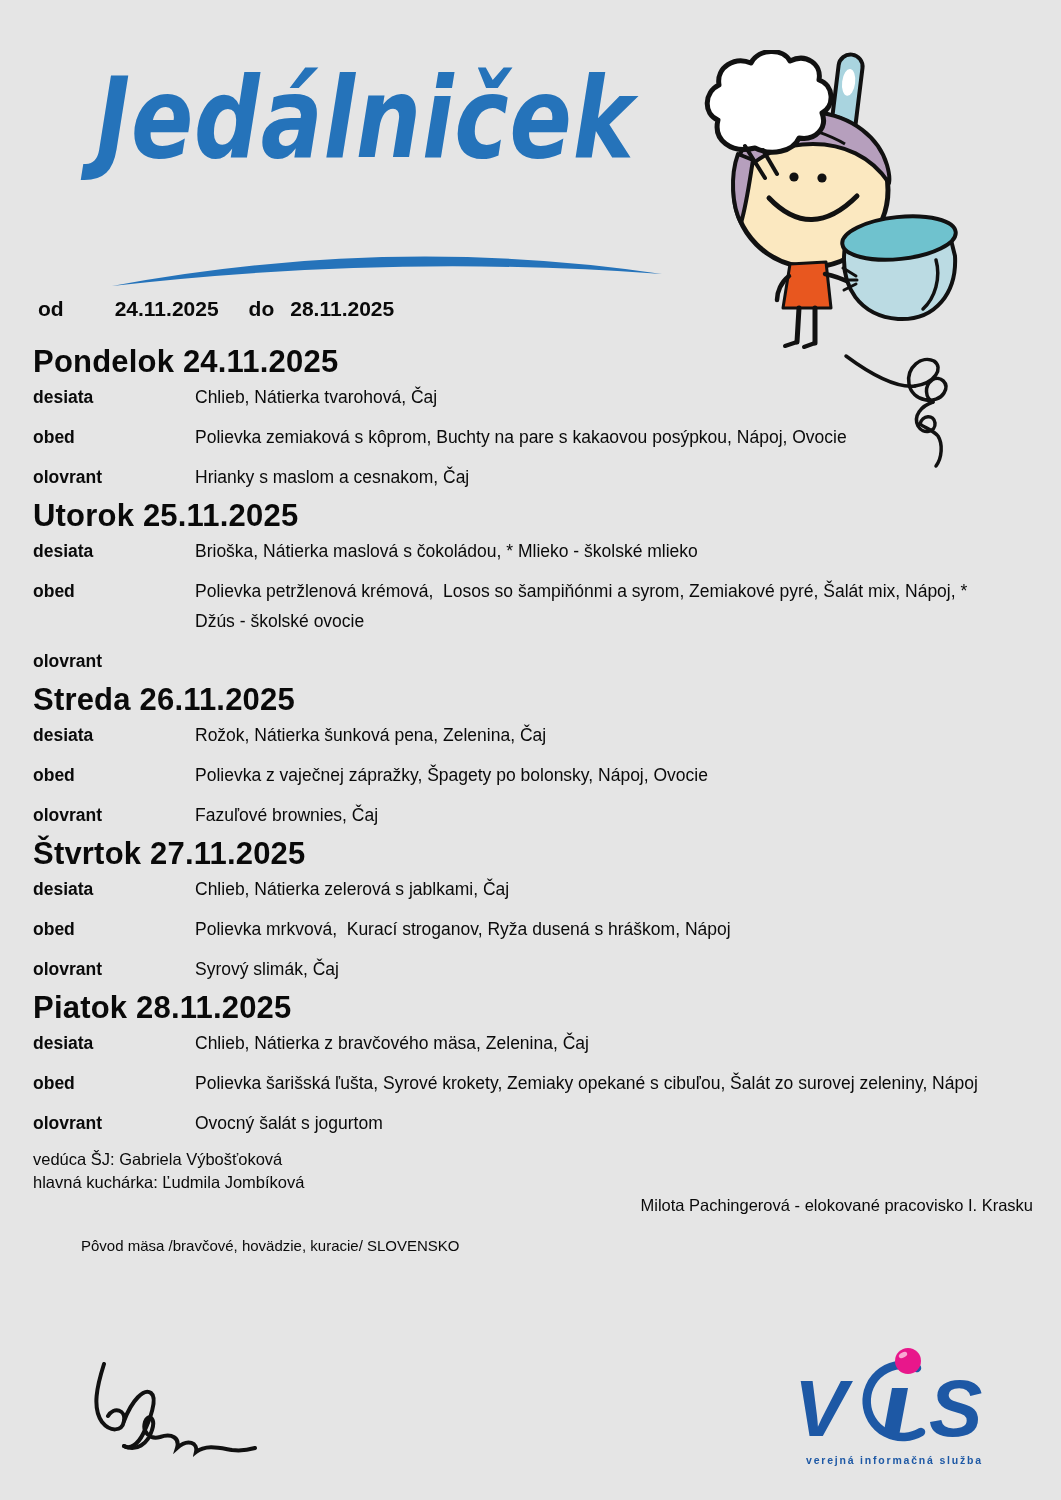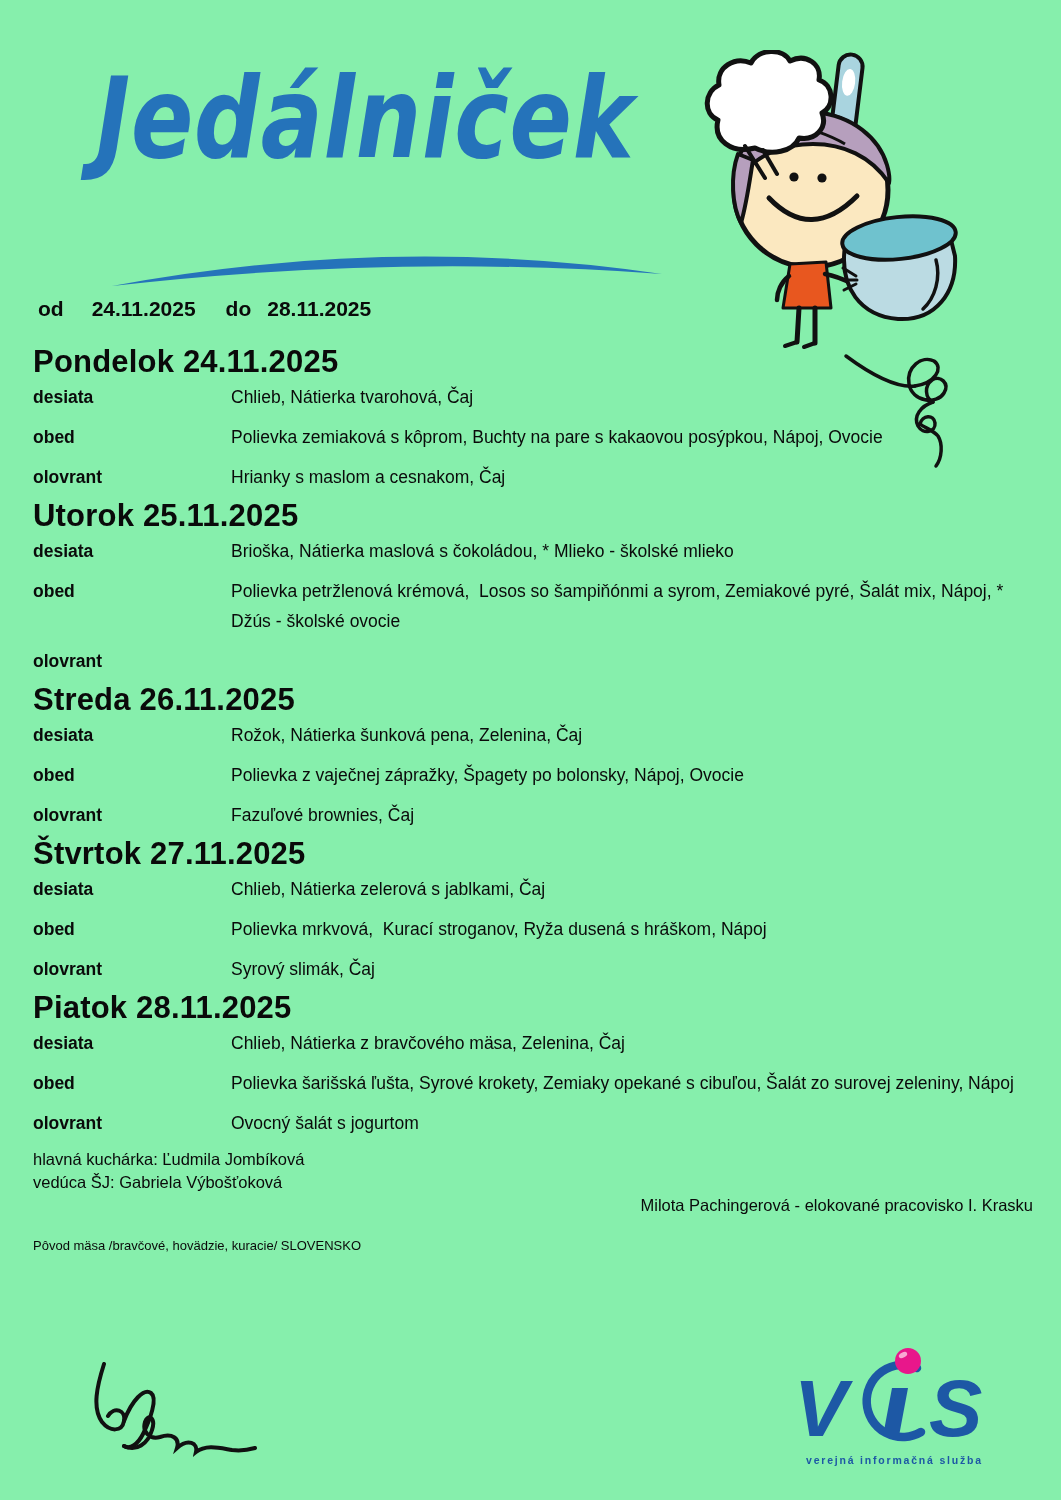--- a/index.html
+++ b/index.html
@@ -1,47 +1,47 @@
 <!DOCTYPE html>
 <html><head>
 <meta charset="utf-8">
 <style>
   html,body{margin:0;padding:0;background:#fff;}
   .page{
-    position:relative;width:1061px;height:1500px;background:#86efac;overflow:hidden;
+    position:relative;width:1061px;height:1500px;background:#e5e5e5;overflow:hidden;
     font-family:"Liberation Sans",sans-serif;color:#0a0a0a;
   }
   
   .doc-title{
     position:absolute;left:96px;top:62px;
     font-family:"DejaVu Sans",sans-serif;font-weight:700;font-style:italic;
     font-size:112px;line-height:1;color:#2573BA;
     transform:scaleX(.82);transform-origin:left top;letter-spacing:1px;
     white-space:nowrap;
   }
   .title-swoosh{position:absolute;left:106px;top:248px;}
   .chef{position:absolute;left:693px;top:50px;}
   .sig-top{position:absolute;left:843px;top:350px;}
   .sig-bottom{position:absolute;left:52px;top:1362px;}
   .vis-logo{position:absolute;left:798px;top:1346px;}
   
   .content{position:absolute;left:33px;top:296px;width:1000px;}
   .date-line{font-size:21px;font-weight:700;line-height:26px;margin:0 0 26px 5px;}
-  .date-line .gap-a{margin-right:16px;}
+  .date-line .gap-a{margin-right:39px;}
   .date-line .gap-b{margin-right:30px;margin-left:12px;}
   .date-line .gap-c{margin-right:16px;margin-top:48px;}
   .day{margin:0 0 10px 0;}
   .day h2{margin:0 0 6px 0;font-size:31px;line-height:28px;font-weight:700;letter-spacing:.2px;}
-  .row{display:flex;margin:0 0 10px 0;font-size:17.5px;line-height:30px;gap:36px;}
+  .row{display:flex;margin:0 0 10px 0;font-size:17.5px;line-height:30px;}
   .row-label{width:162px;flex:0 0 162px;font-weight:700;}
   .row-text{max-width:815px;white-space:pre-wrap;}
   
   .staff{margin-top:6px;font-size:16.5px;line-height:23px;}
   .staff .indent{padding-left:152px;text-align:right;}
-  .origin{margin-top:17px;font-size:13px;line-height:23.5px;}
+  .origin{margin-top:17px;font-size:15px;line-height:23.5px;margin-left:48px;}
   .origin .wrap{max-width:820px;white-space:pre-wrap;}
 </style>
 </head>
 <body>
 
 <div class="page">
 
   <div class="doc-title">Jedálniček</div>
 
   <svg class="title-swoosh" width="562" height="46" viewBox="0 0 562 46">
@@ -173,22 +173,22 @@
         <div class="row-label">obed</div>
         <div class="row-text">Polievka šarišská ľušta, Syrové krokety, Zemiaky opekané s cibuľou, Šalát zo surovej zeleniny, Nápoj</div>
       </div>
       <div class="row">
         <div class="row-label">olovrant</div>
         <div class="row-text">Ovocný šalát s jogurtom</div>
       </div>
     </section>
 
     <div class="staff">
+      <div>vedúca ŠJ: Gabriela Výbošťoková</div>
       <div>hlavná kuchárka: Ľudmila Jombíková</div>
-      <div>vedúca ŠJ: Gabriela Výbošťoková</div>
       <div class="indent">Milota Pachingerová - elokované pracovisko I. Krasku</div>
     </div>
 
     <div class="origin">
       <div>Pôvod mäsa /bravčové, hovädzie, kuracie/ SLOVENSKO</div>
     </div>
   </div>
 
   <svg class="sig-bottom" width="212" height="112" viewBox="0 0 212 112">
     <g fill="none" stroke="#111" stroke-width="4" stroke-linecap="round">

